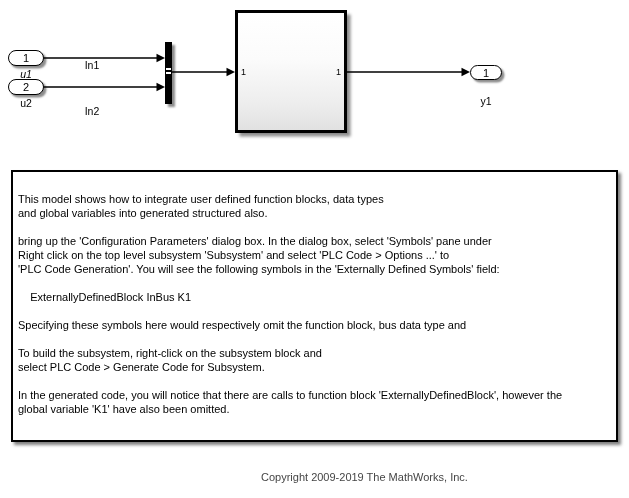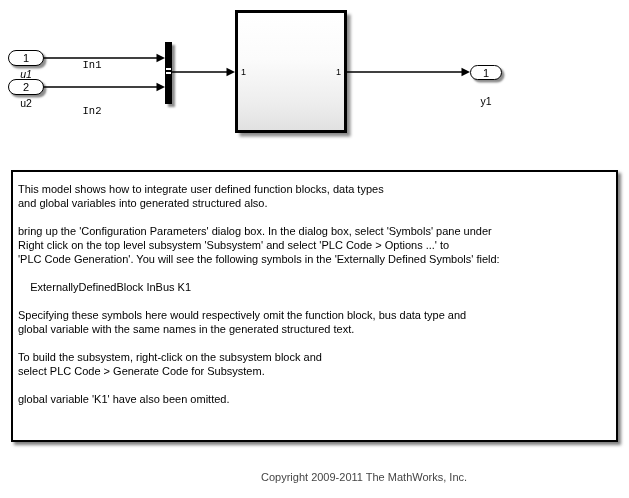--- a/index.html
+++ b/index.html
@@ -28,21 +28,20 @@
   }
   .blk-label {
     position: absolute;
     font-size: 10.5px; color: #000;
     text-align: center;
   }
   .signal-label {
     position: absolute;
     font-size: 10.5px; color: #000;
     text-align: center;
-    font-family: Liberation Mono, monospace;
   }
   .bus-creator {
     position: absolute;
     left: 165px; top: 42px; width: 7px; height: 62px;
     background: #000;
     box-shadow: 2.5px 2.5px 2px rgba(0,0,0,0.45);
   }
   .bus-dash {
     position: absolute; left: 1px; width: 5px; height: 2px;
     background: #ffffff;
@@ -61,21 +60,21 @@
   }
   .ss-port.in { left: 3px; }
   .ss-port.out { right: 3px; }
 
   .annotation-box {
     position: absolute;
     left: 11px; top: 170px; width: 607px; height: 272px;
     background: #ffffff;
     border: 2px solid #000;
     box-shadow: 3px 3px 3px rgba(0,0,0,0.5);
-    padding: 10px 5px;
+    padding: 20px 5px;
     overflow: hidden;
   }
   .ann-line {
     font-size: 11px;
     line-height: 14px;
     min-height: 14px;
     color: #000;
     white-space: pre;
   }
   .copyright {
@@ -133,23 +132,23 @@
     <div class="ann-line">This model shows how to integrate user defined function blocks, data types</div>
     <div class="ann-line">and global variables into generated structured also.</div>
     <div class="ann-line"></div>
     <div class="ann-line">bring up the 'Configuration Parameters' dialog box. In the dialog box, select 'Symbols' pane under</div>
     <div class="ann-line">Right click on the top level subsystem 'Subsystem' and select 'PLC Code &gt; Options ...' to</div>
     <div class="ann-line">'PLC Code Generation'. You will see the following symbols in the 'Externally Defined Symbols' field:</div>
     <div class="ann-line"></div>
     <div class="ann-line">    ExternallyDefinedBlock InBus K1</div>
     <div class="ann-line"></div>
     <div class="ann-line">Specifying these symbols here would respectively omit the function block, bus data type and</div>
-    <div class="ann-line">global variable with the same names in the generated structured text.</div>
     <div class="ann-line"></div>
     <div class="ann-line">To build the subsystem, right-click on the subsystem block and</div>
     <div class="ann-line">select PLC Code &gt; Generate Code for Subsystem.</div>
     <div class="ann-line"></div>
+    <div class="ann-line">In the generated code, you will notice that there are calls to function block 'ExternallyDefinedBlock', however the</div>
     <div class="ann-line">global variable 'K1' have also been omitted.</div>
   </div>
 
-  <div class="copyright">Copyright 2009-2011 The MathWorks, Inc.</div>
+  <div class="copyright">Copyright 2009-2019 The MathWorks, Inc.</div>
 
 </div>
 
 </body></html>

